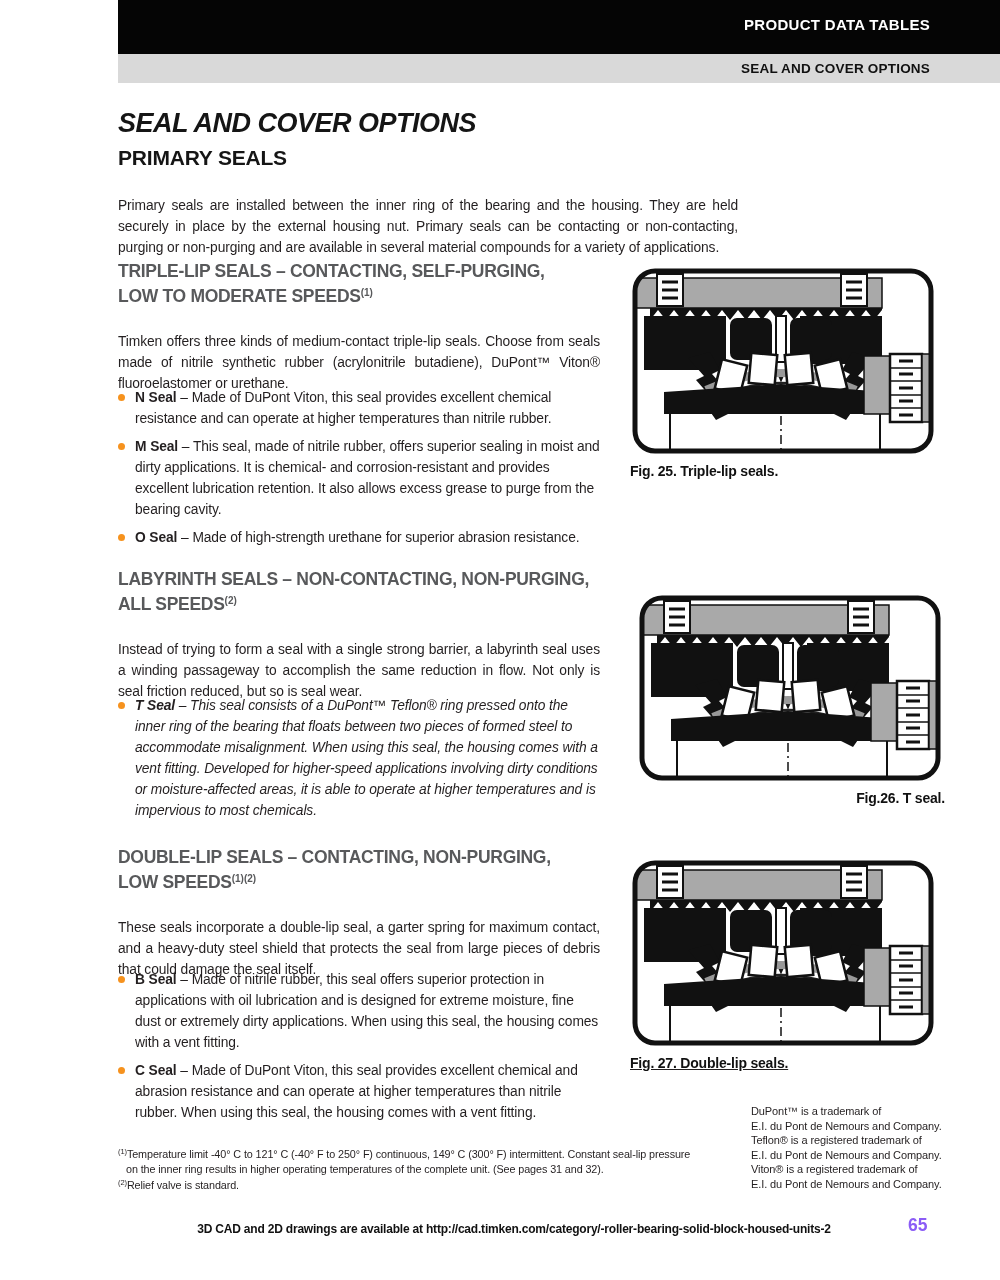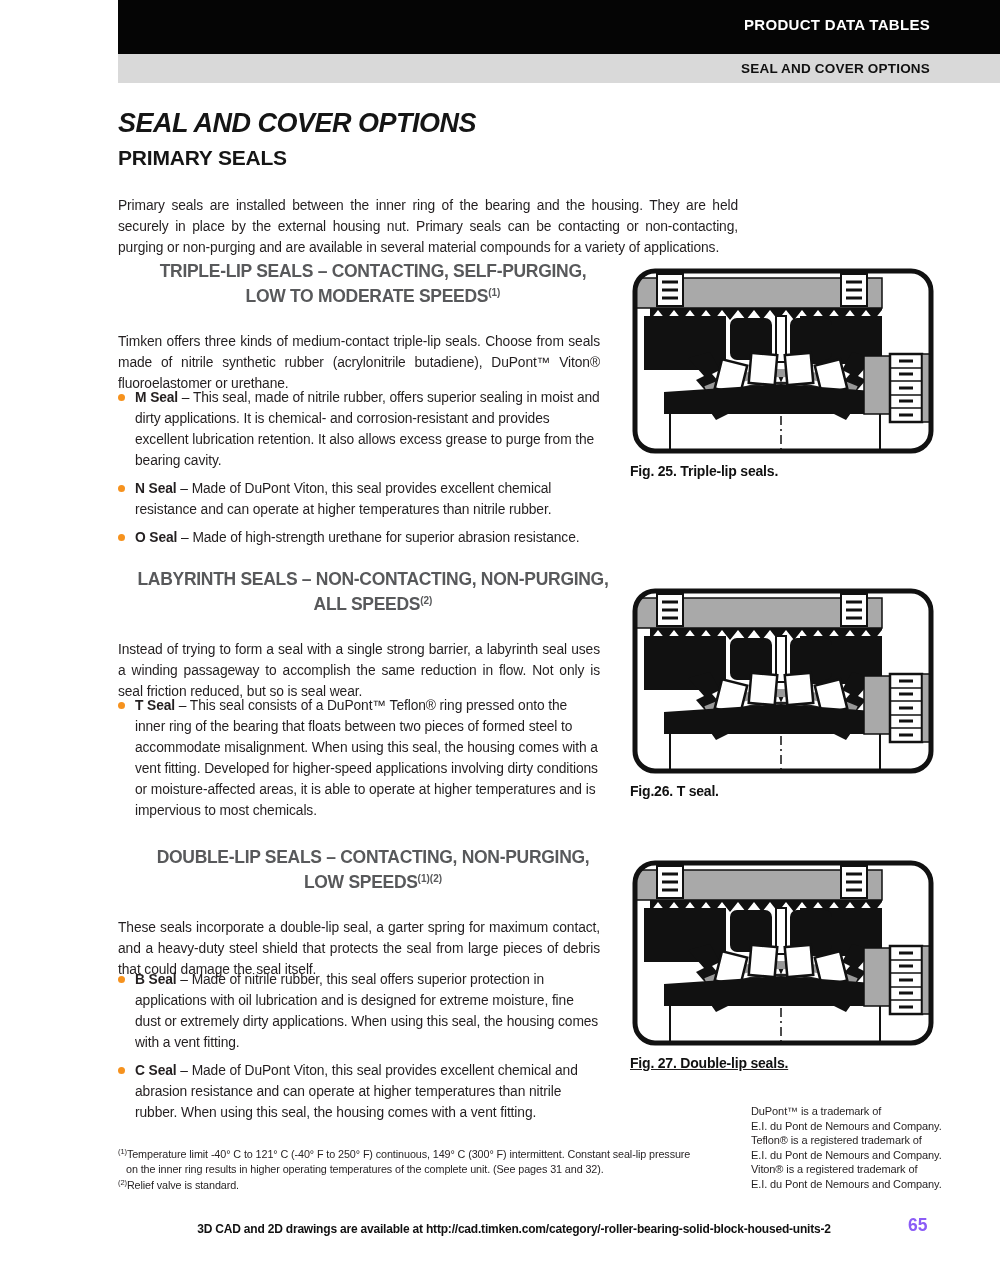--- a/index.html
+++ b/index.html
@@ -29,36 +29,36 @@
     position:absolute;left:118px;top:146px;
     font-size:21px;font-weight:bold;letter-spacing:-.2px;color:#151515;
   }
   .intro{
     position:absolute;left:118px;top:181px;width:620px;
     font-size:13.8px;line-height:21px;text-align:justify;letter-spacing:-.1px;
   }
   
   .sec-heading{
     position:absolute;left:118px;width:510px;
-    color:#58595b;font-weight:bold;font-size:17.5px;line-height:22px;letter-spacing:-.3px;text-align:center;
+    color:#58595b;font-weight:bold;font-size:17.5px;line-height:22px;letter-spacing:-.3px;
   }
   .sec-heading sup{font-size:10px;vertical-align:6px;letter-spacing:0;}
   .sec-body{
     position:absolute;left:118px;width:482px;
     font-size:13.8px;line-height:21px;text-align:justify;letter-spacing:-.1px;
   }
   ul.bullets{
     position:absolute;left:118px;width:482px;margin:0;padding:0;list-style:none;
     font-size:13.8px;line-height:21px;letter-spacing:-.1px;
   }
   ul.bullets li{position:relative;padding-left:17px;margin-bottom:7px;}
   .dot{position:absolute;left:0;top:7px;width:7px;height:7px;border-radius:50%;background:#f6921e;}
   .term{font-weight:bold;}
   #sec1-h{top:260px;} #sec1-b{top:317px;} #sec1-l{top:387px;}
-  #sec2-h{top:568px;} #sec2-b{top:625px;} #sec2-l{top:695px;}
+  #sec2-h{top:568px;} #sec2-b{top:625px;} #sec2-l{top:695px;font-style:italic;}
   #sec3-h{top:846px;} #sec3-b{top:903px;} #sec3-l{top:969px;}
   
   .figure{position:absolute;left:630px;width:308px;}
   #fig1{top:266px;} #fig2{top:586px;} #fig3{top:858px;text-decoration:underline;}
   .fig-svg{display:block;width:306px;height:190px;}
   .fig-caption{margin-top:7px;font-size:14px;font-weight:bold;color:#111;letter-spacing:-.2px;}
   
   .footnotes{position:absolute;left:118px;top:1145px;width:585px;font-size:10.8px;line-height:14.5px;letter-spacing:-.1px;}
   .footnote{padding-left:8px;text-indent:-8px;}
   .footnote sup{font-size:7.5px;vertical-align:4px;}
@@ -156,22 +156,22 @@
 <div class="page-title">SEAL AND COVER OPTIONS</div>
 <div class="page-subtitle">PRIMARY SEALS</div>
 <p class="intro">Primary seals are installed between the inner ring of the bearing and the housing. They are held securely in place by the external housing nut. Primary seals can be contacting or non-contacting, purging or non-purging and are available in several material compounds for a variety of applications.</p>
 
 <div class="sec-heading" id="sec1-h">
   <div>TRIPLE-LIP SEALS – CONTACTING, SELF-PURGING,</div>
   <div><span>LOW TO MODERATE SPEEDS</span><sup>(1)</sup></div>
 </div>
 <p class="sec-body" id="sec1-b">Timken offers three kinds of medium-contact triple-lip seals. Choose from seals made of nitrile synthetic rubber (acrylonitrile butadiene), DuPont™ Viton® fluoroelastomer or urethane.</p>
 <ul class="bullets" id="sec1-l">
+  <li><span class="dot"></span><span class="term">N Seal</span><span> – Made of DuPont Viton, this seal provides excellent chemical resistance and can operate at higher temperatures than nitrile rubber.</span></li>
   <li><span class="dot"></span><span class="term">M Seal</span><span> – This seal, made of nitrile rubber, offers superior sealing in moist and dirty applications. It is chemical- and corrosion-resistant and provides excellent lubrication retention. It also allows excess grease to purge from the bearing cavity.</span></li>
-  <li><span class="dot"></span><span class="term">N Seal</span><span> – Made of DuPont Viton, this seal provides excellent chemical resistance and can operate at higher temperatures than nitrile rubber.</span></li>
   <li><span class="dot"></span><span class="term">O Seal</span><span> – Made of high-strength urethane for superior abrasion resistance.</span></li>
 </ul>
 
 <div class="sec-heading" id="sec2-h">
   <div>LABYRINTH SEALS – NON-CONTACTING, NON-PURGING,</div>
   <div><span>ALL SPEEDS</span><sup>(2)</sup></div>
 </div>
 <p class="sec-body" id="sec2-b">Instead of trying to form a seal with a single strong barrier, a labyrinth seal uses a winding passageway to accomplish the same reduction in flow. Not only is seal friction reduced, but so is seal wear.</p>
 <ul class="bullets" id="sec2-l">
   <li><span class="dot"></span><span class="term">T Seal</span><span> – This seal consists of a DuPont™ Teflon® ring pressed onto the inner ring of the bearing that floats between two pieces of formed steel to accommodate misalignment. When using this seal, the housing comes with a vent fitting. Developed for higher-speed applications involving dirty conditions or moisture-affected areas, it is able to operate at higher temperatures and is impervious to most chemicals.</span></li>
@@ -186,21 +186,21 @@
   <li><span class="dot"></span><span class="term">B Seal</span><span> – Made of nitrile rubber, this seal offers superior protection in applications with oil lubrication and is designed for extreme moisture, fine dust or extremely dirty applications. When using this seal, the housing comes with a vent fitting.</span></li>
   <li><span class="dot"></span><span class="term">C Seal</span><span> – Made of DuPont Viton, this seal provides excellent chemical and abrasion resistance and can operate at higher temperatures than nitrile rubber. When using this seal, the housing comes with a vent fitting.</span></li>
 </ul>
 
 <figure class="figure" id="fig1" style="margin:0;">
   <svg class="fig-svg" viewBox="0 0 306 190">
       <use href="#bearing-sym"></use>
     </svg>
   <figcaption class="fig-caption">Fig. 25. Triple-lip seals.</figcaption>
 </figure>
-<figure class="figure" id="fig2" style="margin:0;">
+<figure class="figure" id="fig2" style="margin:7px;text-align:right;">
   <svg class="fig-svg" viewBox="0 0 306 190">
       <use href="#bearing-sym"></use>
     </svg>
   <figcaption class="fig-caption">Fig.26. T seal.</figcaption>
 </figure>
 <figure class="figure" id="fig3" style="margin:0;">
   <svg class="fig-svg" viewBox="0 0 306 190">
       <use href="#bearing-sym"></use>
     </svg>
   <figcaption class="fig-caption">Fig. 27. Double-lip seals.</figcaption>

